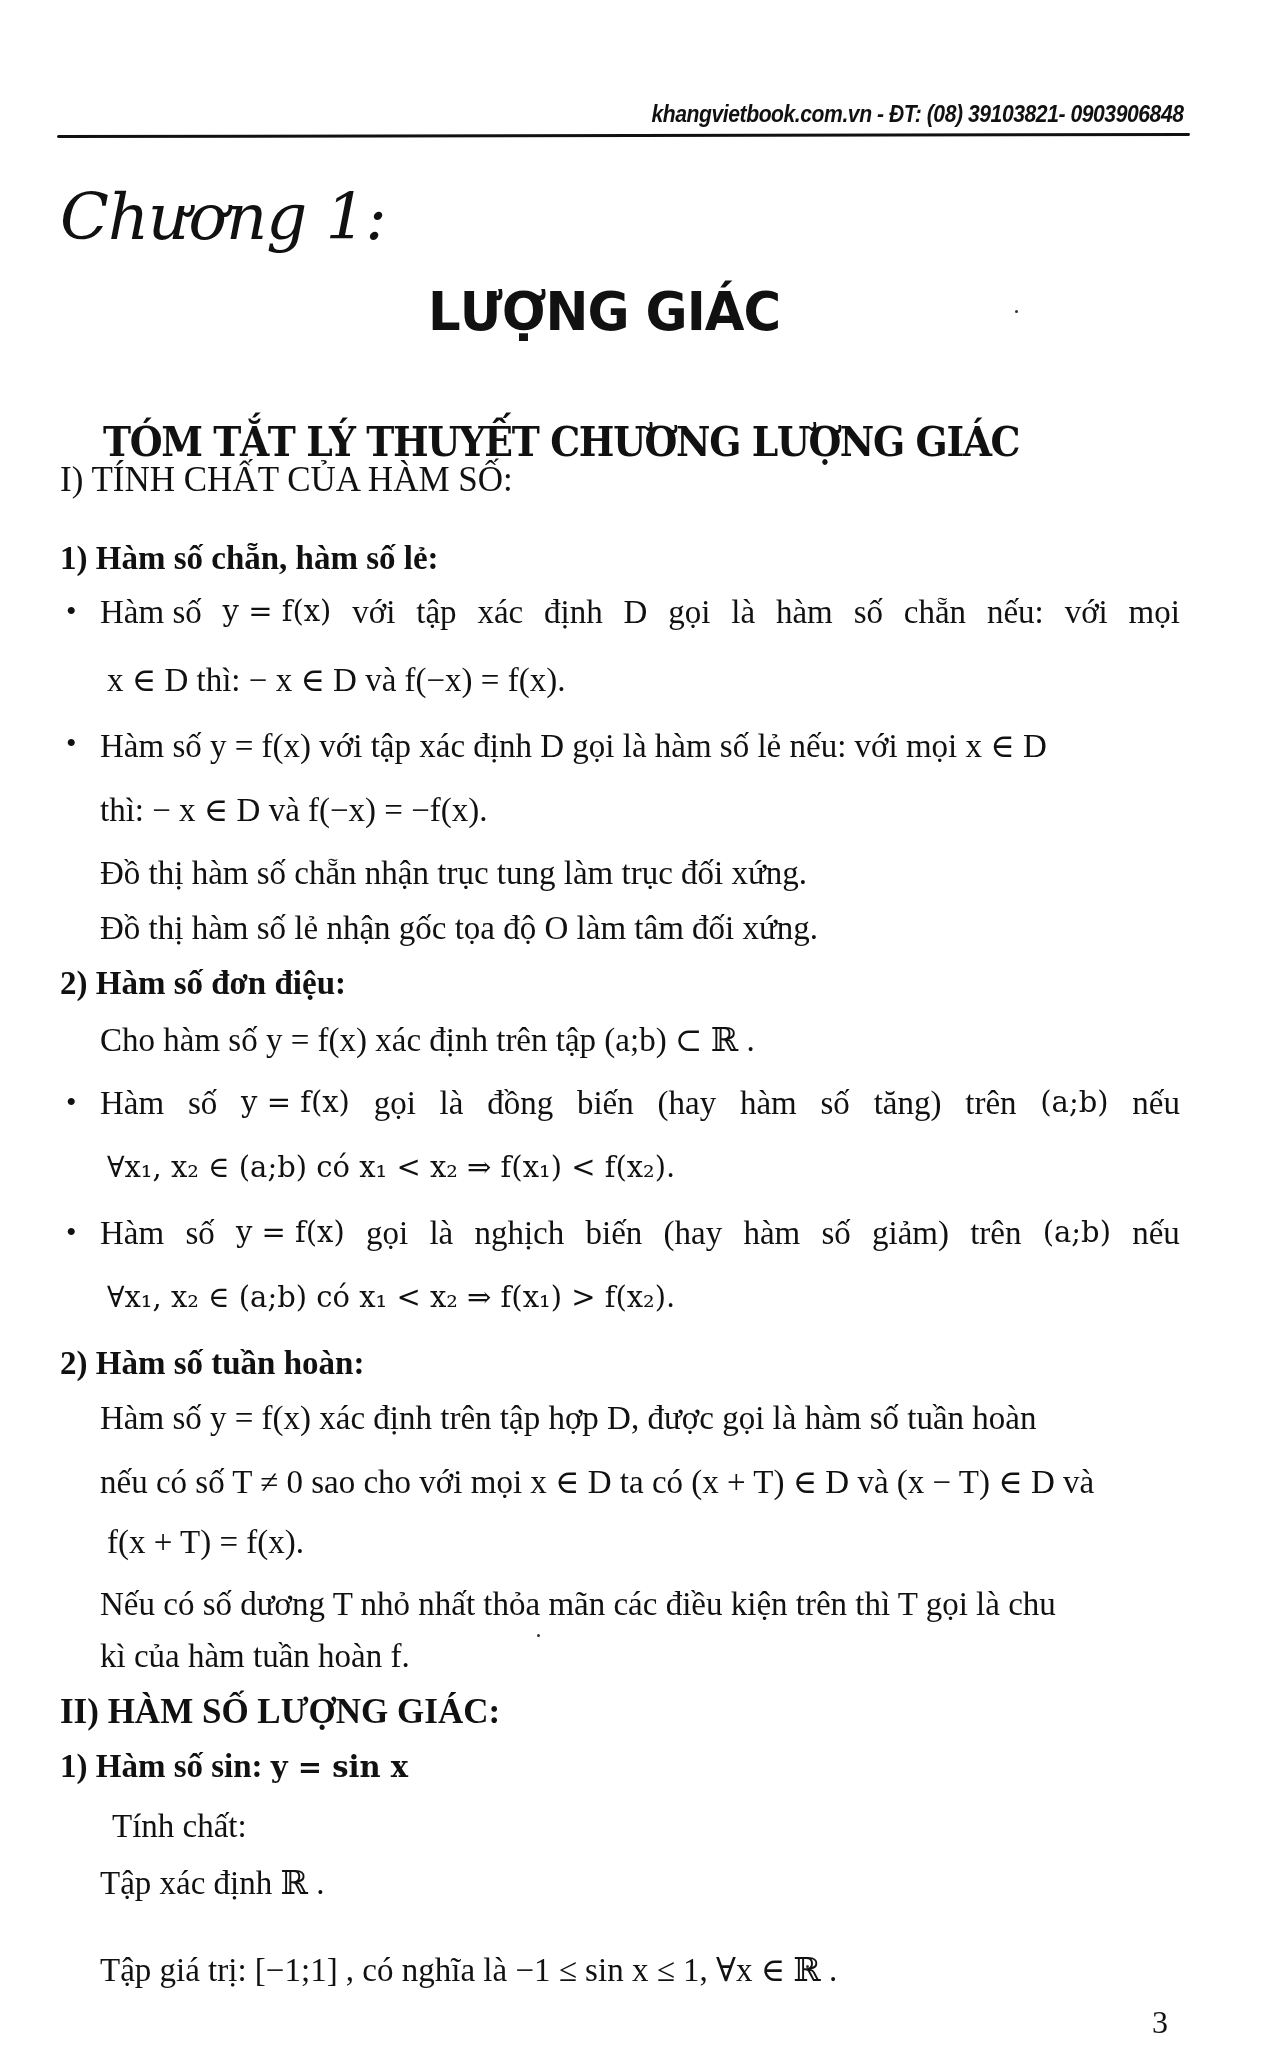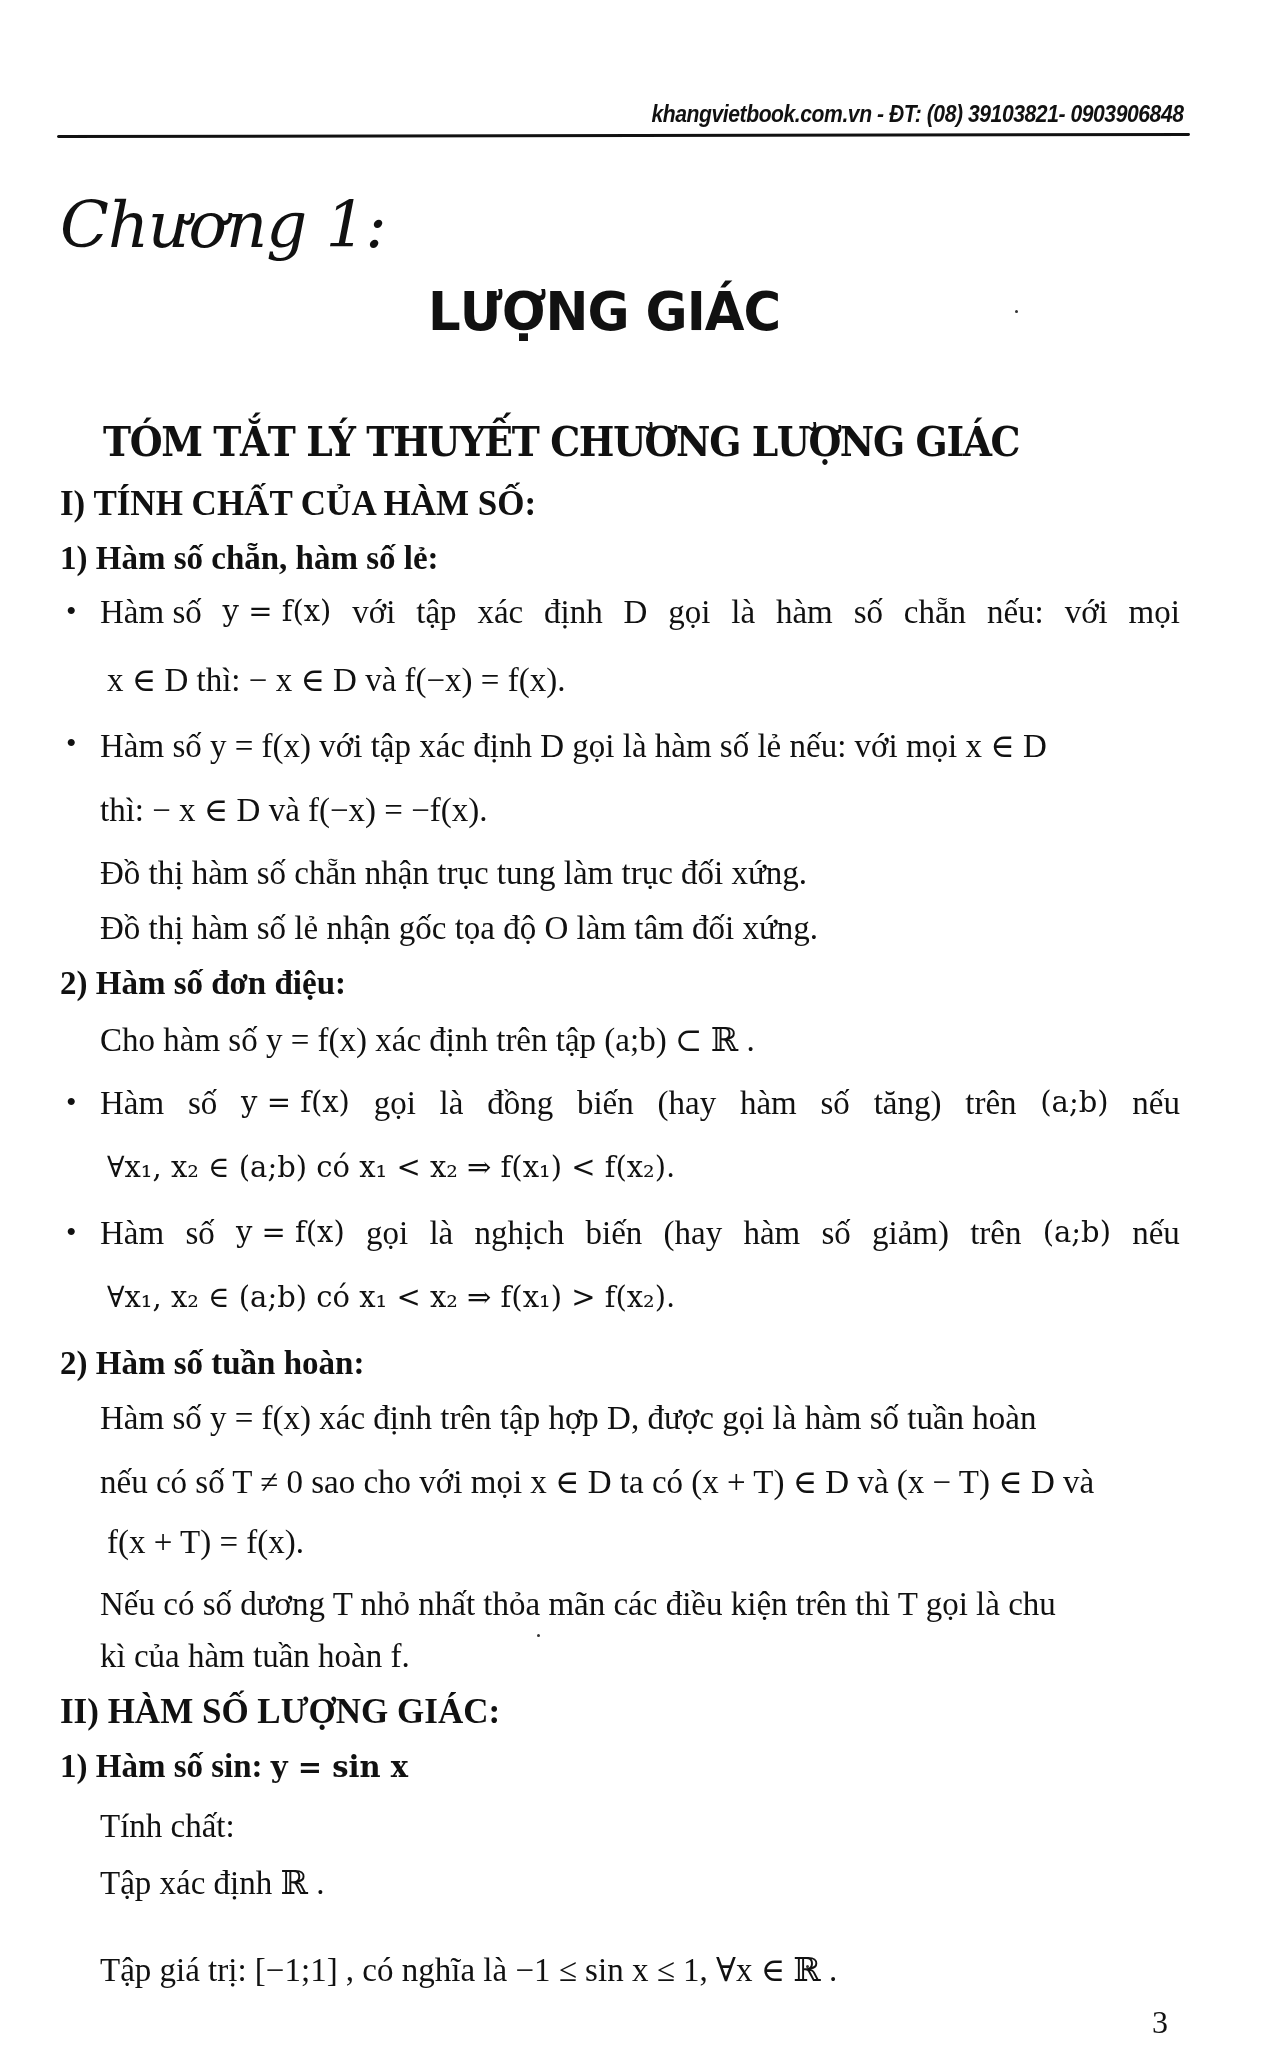--- a/index.html
+++ b/index.html
@@ -4,21 +4,21 @@
 <style>
   html, body { margin: 0; padding: 0; background: #ffffff; }
   body { width: 1268px; height: 2048px; position: relative; overflow: hidden;
          font-family: "Liberation Serif", "DejaVu Serif", serif; color: #111; }
   .abs { position: absolute; white-space: nowrap; }
   .header-text { right: 84px; top: 100px; font-family: "Liberation Sans", "DejaVu Sans", sans-serif;
                  font-style: italic; font-weight: bold; font-size: 24px; letter-spacing: -0.5px;
                  transform: scaleX(0.88); transform-origin: right center; }
   .header-rule { left: 57px; top: 134px; width: 1133px; height: 3px; background: #111; border-radius: 2px;
                  transform: rotate(-0.1deg); }
-  .chapter { left: 60px; top: 188px; font-family: "DejaVu Serif", serif; font-style: italic;
+  .chapter { left: 60px; top: 180px; font-family: "DejaVu Serif", serif; font-style: italic;
              font-size: 64px; font-weight: normal; letter-spacing: -1px; }
   .chapter-title { left: 428px; top: 280px; font-family: "DejaVu Sans", sans-serif; font-weight: bold;
                    font-size: 54px; letter-spacing: -1px; transform: scaleX(0.95); transform-origin: left center; }
   .summary-title { left: 103px; top: 418px; font-family: "DejaVu Serif", serif; font-weight: bold;
                    font-size: 41px; letter-spacing: -1.5px; transform: scaleX(0.92); transform-origin: left center; }
   .h1 { left: 60px; font-size: 35px; font-weight: normal; }
   .h1b { font-weight: bold; }
   .h2 { left: 60px; font-size: 33px; font-weight: bold; }
   .p { font-size: 33px; }
   .bullet-dot { left: 66px; font-size: 30px; }
@@ -33,21 +33,21 @@
 <body>
 
 <div class="abs header-text">khangvietbook.com.vn - ĐT: (08) 39103821- 0903906848</div>
 <div class="abs header-rule"></div>
 
 <div class="abs chapter">Chương 1:</div>
 <div class="abs chapter-title">LƯỢNG GIÁC</div>
 
 <div class="abs summary-title">TÓM TẮT LÝ THUYẾT CHƯƠNG LƯỢNG GIÁC</div>
 
-<div class="abs h1" style="top:484px;font-weight:bold;">I)  TÍNH CHẤT CỦA HÀM SỐ:</div>
+<div class="abs h1" style="top:460px;">I)  TÍNH CHẤT CỦA HÀM SỐ:</div>
 <div class="abs h2" style="top:540px;">1)  Hàm số chẵn, hàm số lẻ:</div>
 
 <div class="abs bullet-dot" style="top:594px;">•</div>
 <div class="abs p ind1 justify" style="top:594px;">
   <span>Hàm số</span>
   <span class="math">y = f(x)</span>
   <span>với</span>
   <span>tập</span>
   <span>xác</span>
   <span>định</span>
@@ -116,21 +116,21 @@
 <div class="abs p ind1" style="top:1462px;">nếu có số  T ≠ 0  sao cho với mọi  x ∈ D  ta có  (x + T) ∈ D  và  (x − T) ∈ D và</div>
 <div class="abs p ind2" style="top:1524px;">f(x + T) = f(x).</div>
 <div class="abs p ind1" style="top:1586px;">Nếu có số dương T nhỏ nhất thỏa mãn các điều kiện trên thì T gọi là chu</div>
 <div class="abs p ind1" style="top:1638px;">kì của hàm tuần hoàn f.</div>
 
 <div class="abs h1 h1b" style="top:1692px;">II) HÀM SỐ LƯỢNG GIÁC:</div>
 <div class="abs h2" style="top:1748px;">
   <span>1)  Hàm số  sin:</span>
   <span class="math" style="font-weight:bold;">y = sin x</span>
 </div>
-<div class="abs p ind1" style="top:1808px;">Tính chất:</div>
+<div class="abs p ind1" style="top:1808px;margin-left:12px;">Tính chất:</div>
 <div class="abs p ind1" style="top:1863px;">Tập xác định  ℝ .</div>
 <div class="abs p ind1" style="top:1950px;">Tập giá trị:  [−1;1] , có nghĩa là  −1 ≤ sin x ≤ 1, ∀x ∈ ℝ .</div>
 
 <div class="abs page-num">3</div>
 
 <span class="speck" style="left:1015px;top:310px;"></span>
 <span class="speck" style="left:537px;top:1634px;"></span>
 <span class="speck" style="left:806px;top:1965px;"></span>
 
 </body></html>

